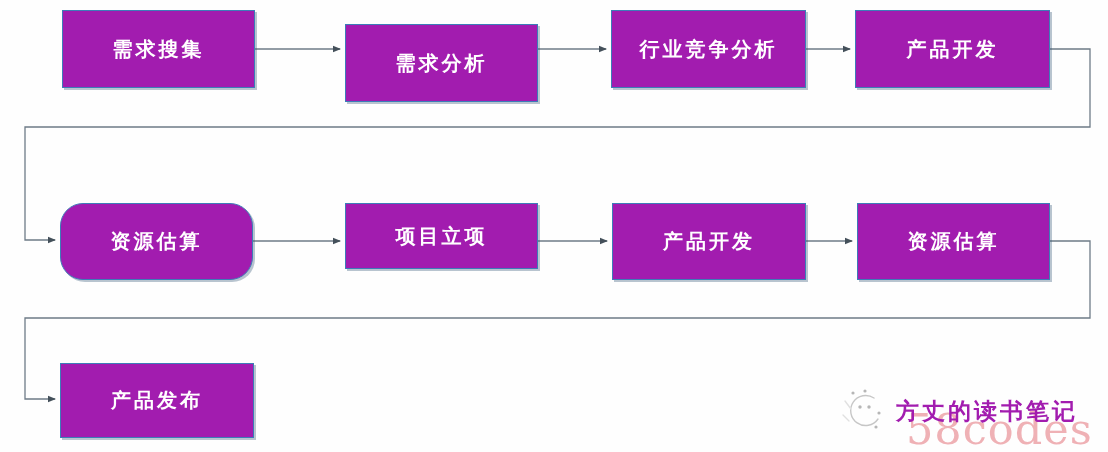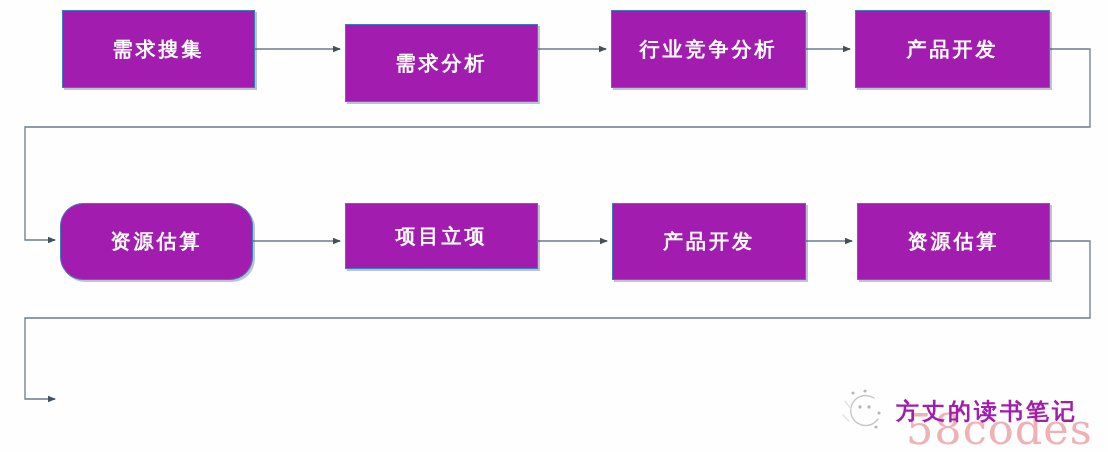--- a/index.html
+++ b/index.html
@@ -116,20 +116,21 @@
   </svg>
 
   <div class="node n1">需求搜集</div>
   <div class="node n2">需求分析</div>
   <div class="node n3">行业竞争分析</div>
   <div class="node n4">产品开发</div>
   <div class="node n5">资源估算</div>
   <div class="node n6">项目立项</div>
   <div class="node n7">产品开发</div>
   <div class="node n8">资源估算</div>
+  <div class="node n9">产品发布</div>
 
   <div class="watermark-group">
     <div class="overlay-text">58codes</div>
     <div class="brand-row">
       <svg class="brand-icon" viewBox="0 0 52 52" xmlns="http://www.w3.org/2000/svg">
         <g fill="none" stroke="#9a9a9a" stroke-width="1.4" stroke-linecap="round">
           <path d="M36,13 A15 15 0 1 0 40,34"></path>
           <path d="M7,16 L13,24" stroke="#c9c9c9"></path>
           <path d="M5,30 L11,36" stroke="#c9c9c9"></path>
         </g>

